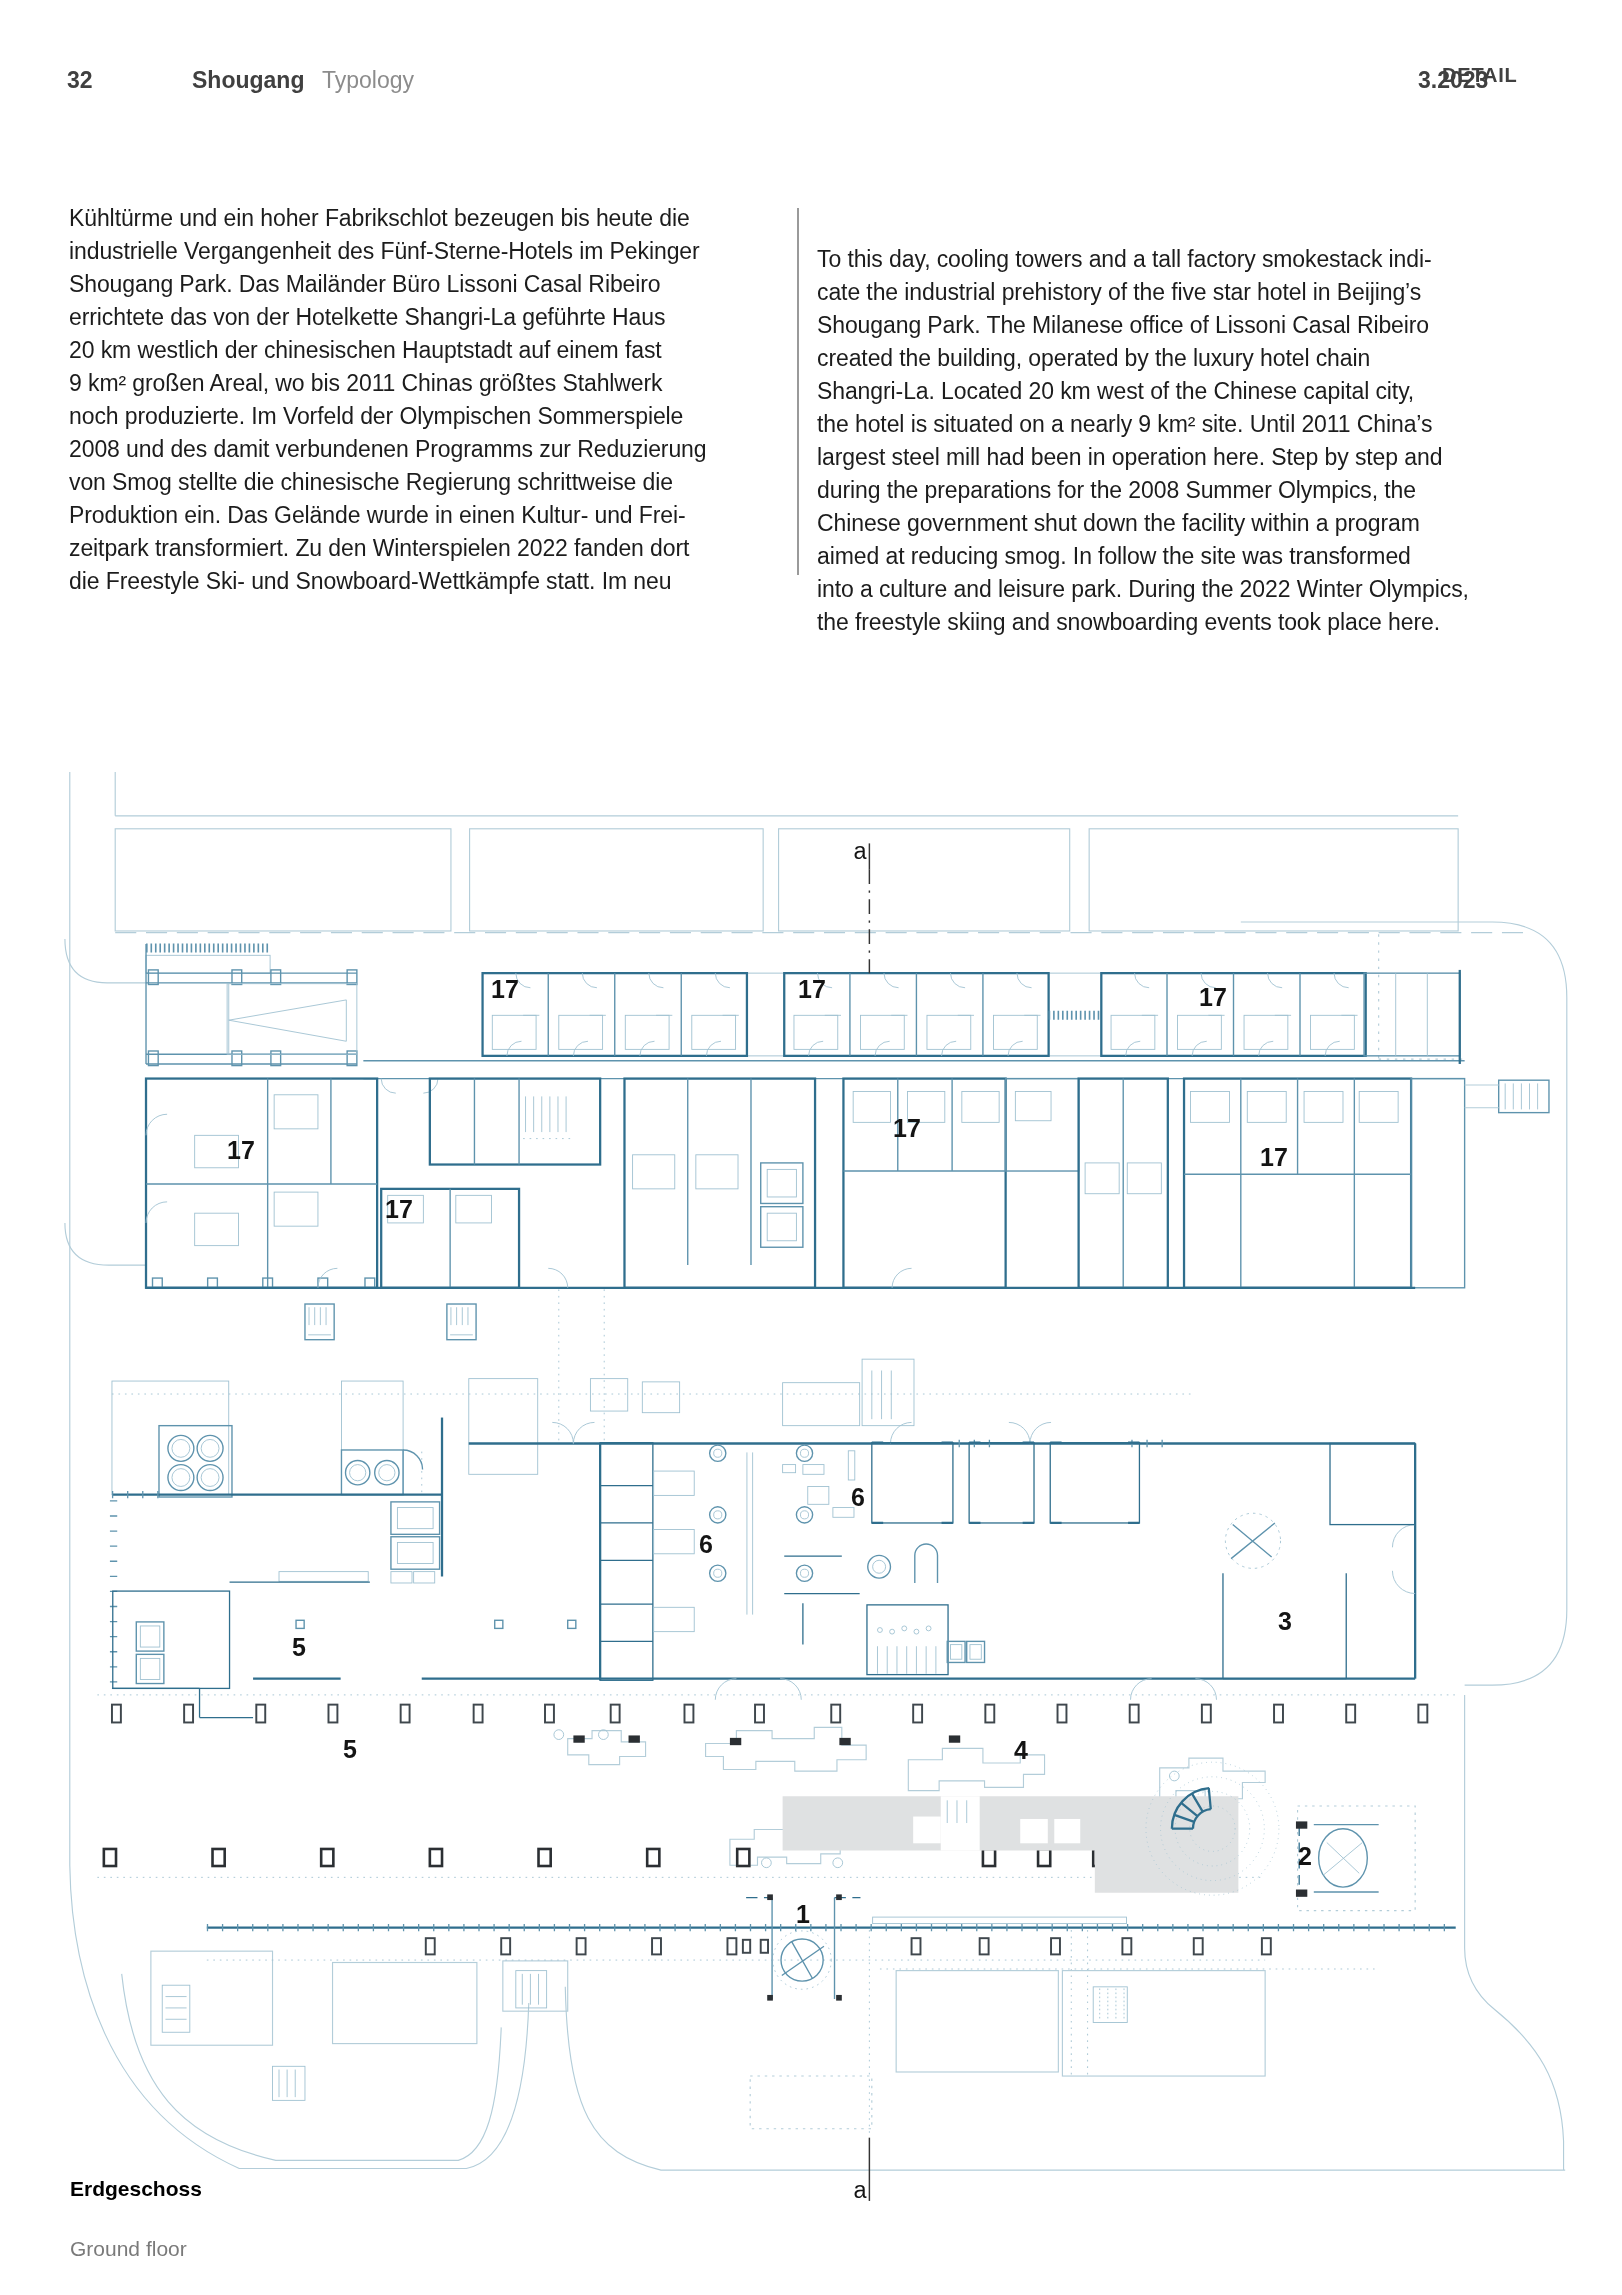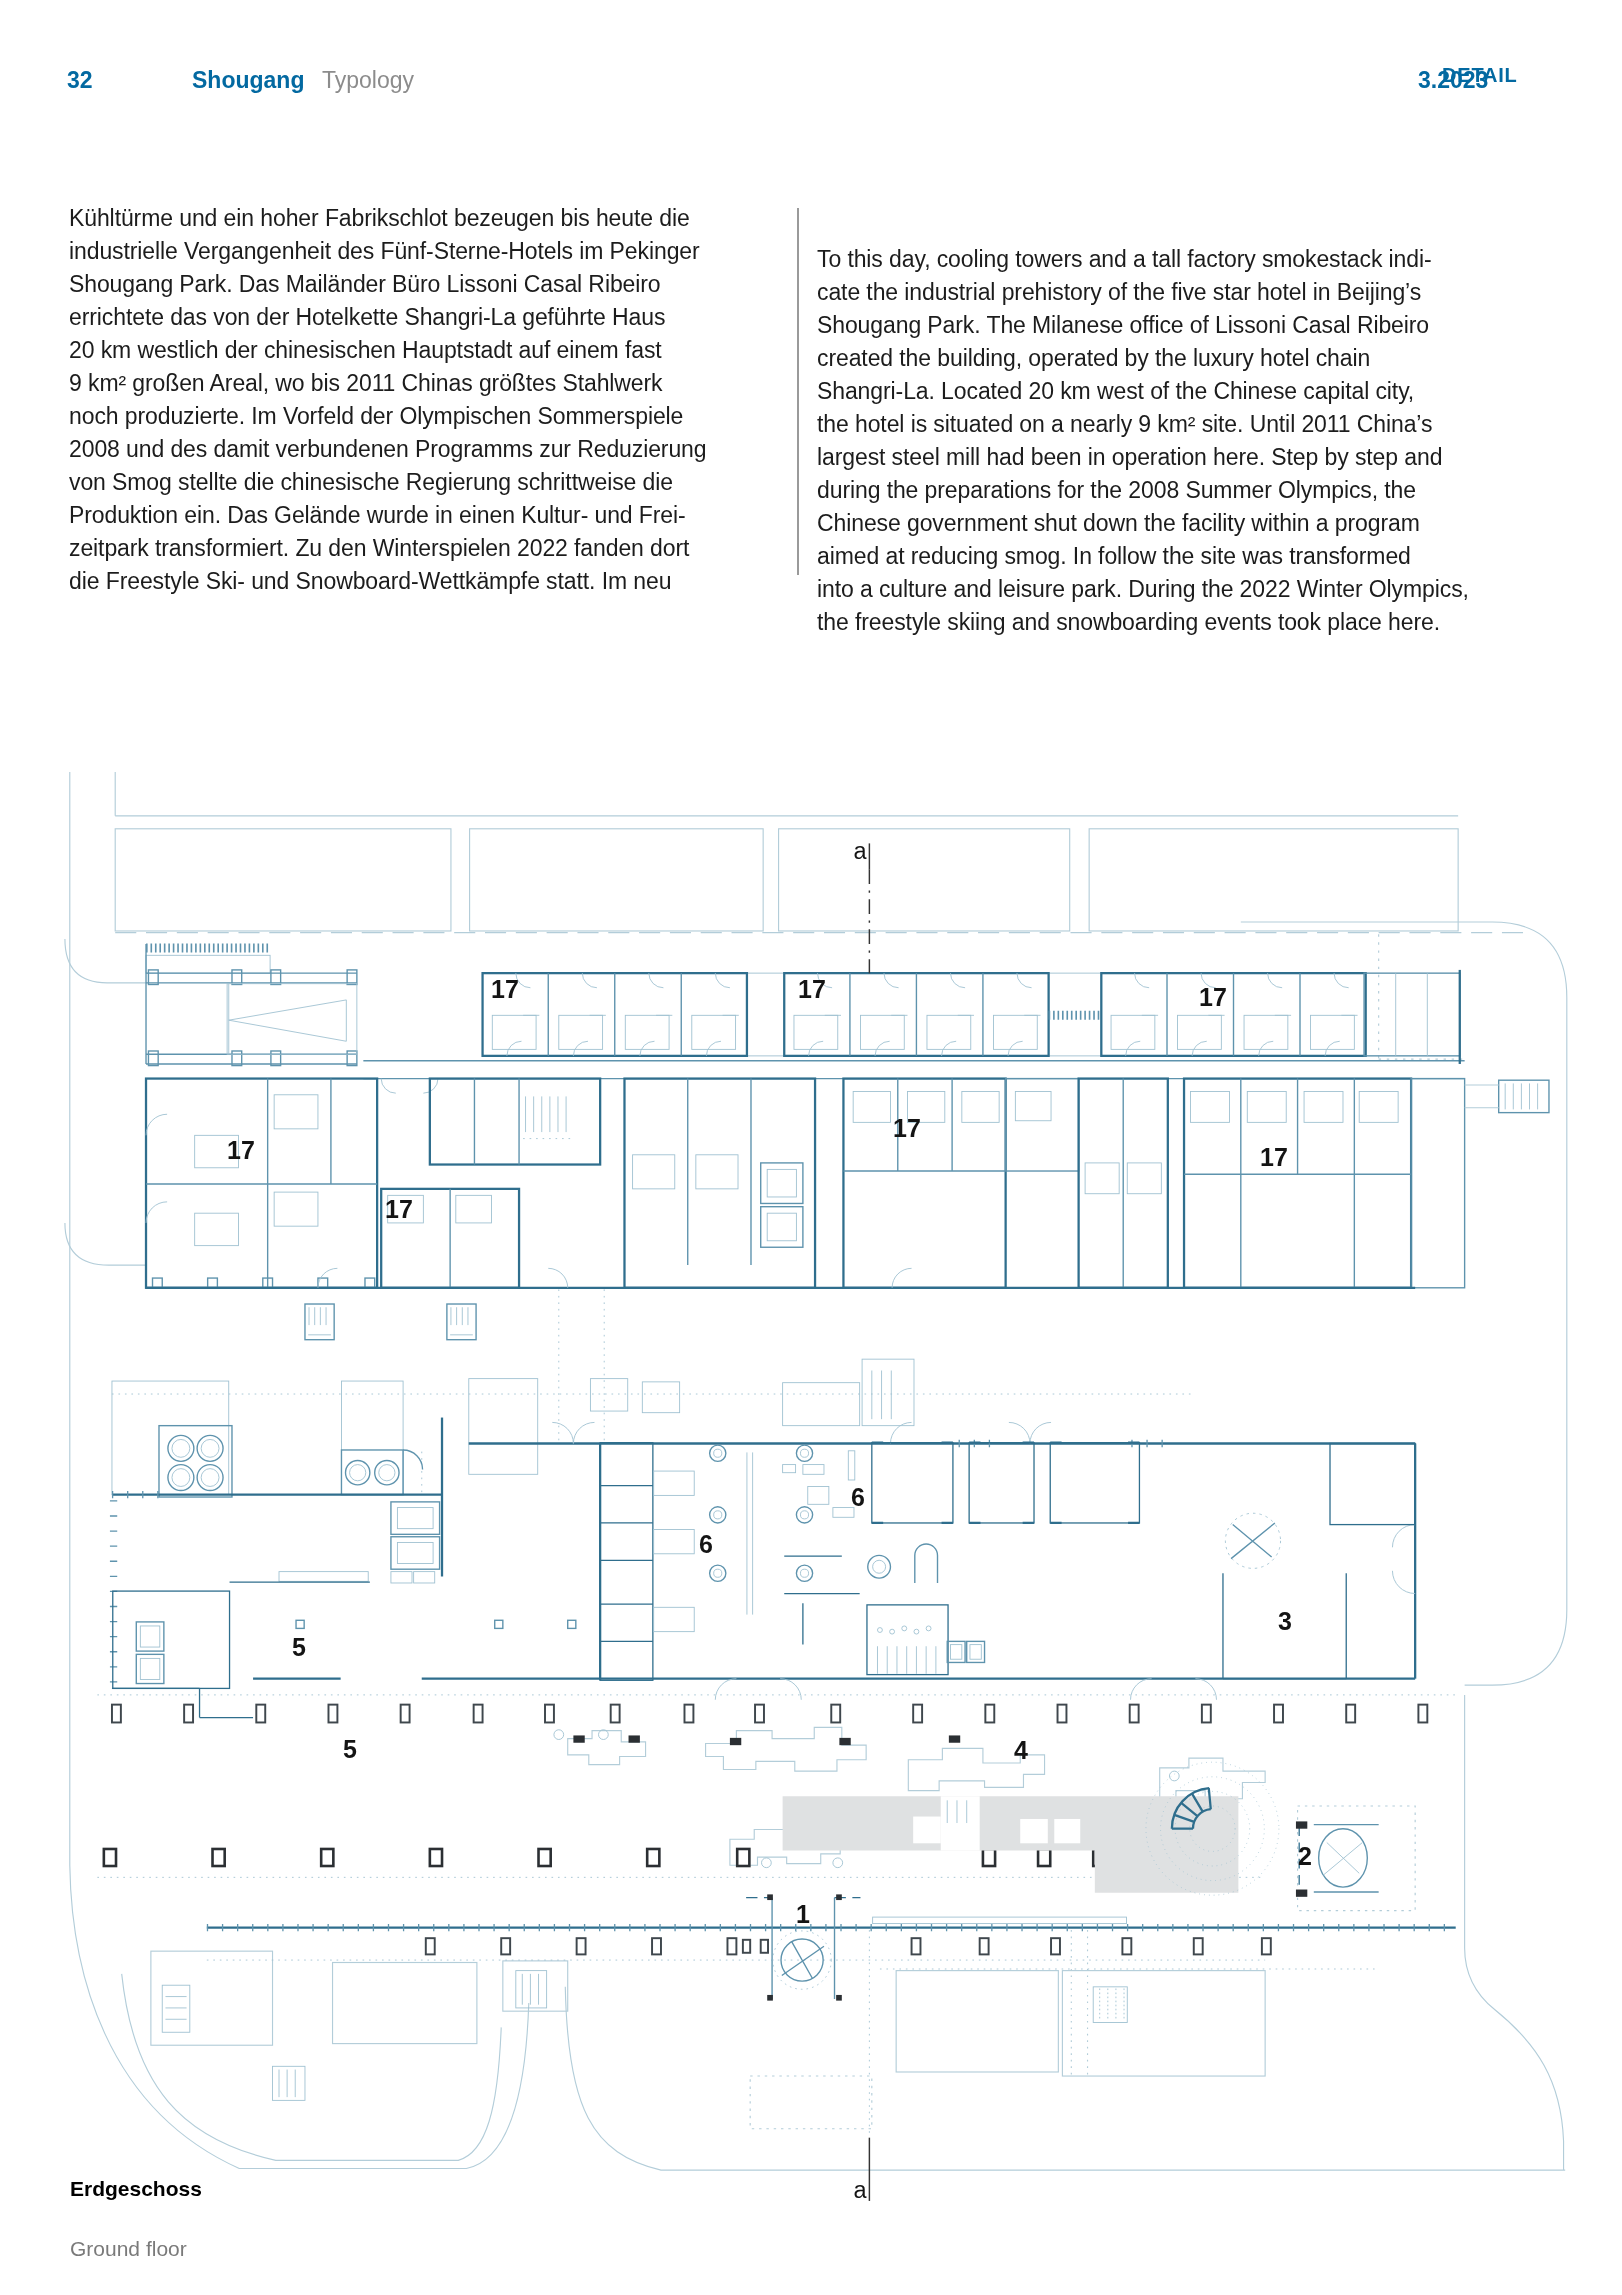--- a/index.html
+++ b/index.html
@@ -2,21 +2,21 @@
 <html style="--context: #b3cdd9; --line-light: #9fc1d1; --line-mid: #5e93ad; --line-dark: #2f6e8d; --column: #3f474d; --paving: #dfe1e2; --label: #141414; --divider: #9a9a9a; --muted: #8c8c8c; --text: #1c1c1c;font-size:13px"><head>
 <meta charset="utf-8">
 <style>
   :root{
     --context:#b3cdd9; --line-light:#9fc1d1; --line-mid:#5e93ad; --line-dark:#2f6e8d;
     --column:#3f474d; --paving:#dfe1e2; --label:#141414; --divider:#9a9a9a; --muted:#8c8c8c; --text:#1c1c1c;
   }
   html,body{margin:0;padding:0;background:#fff;}
   .page{position:relative;width:1622px;height:2295px;background:#fff;overflow:hidden;
         font-family:"Liberation Sans",sans-serif;}
-  .h-item{position:absolute;top:67px;font-size:23px;color:#0369a1;white-space:nowrap;}
+  .h-item{position:absolute;top:67px;font-size:23px;color:#404040;white-space:nowrap;}
   .bold{font-weight:bold;}
   .gray{color:var(--muted);font-weight:normal;}
   .logo{font-weight:bold;font-size:20px;top:64px;letter-spacing:0.8px;}
   .textcol{position:absolute;top:202px;width:734px;font-size:23px;line-height:33px;
            color:var(--text);white-space:pre-line;letter-spacing:-0.1px;}
   .col-de{left:69px;}
   .col-en{left:817px;margin-top:41px;}
   .divider{position:absolute;left:797px;top:208px;width:1.6px;height:367px;background:var(--divider);}
   .plan-label{position:absolute;transform:translate(-50%,-50%);font-size:25px;font-weight:600;
               color:var(--label);z-index:3;}

